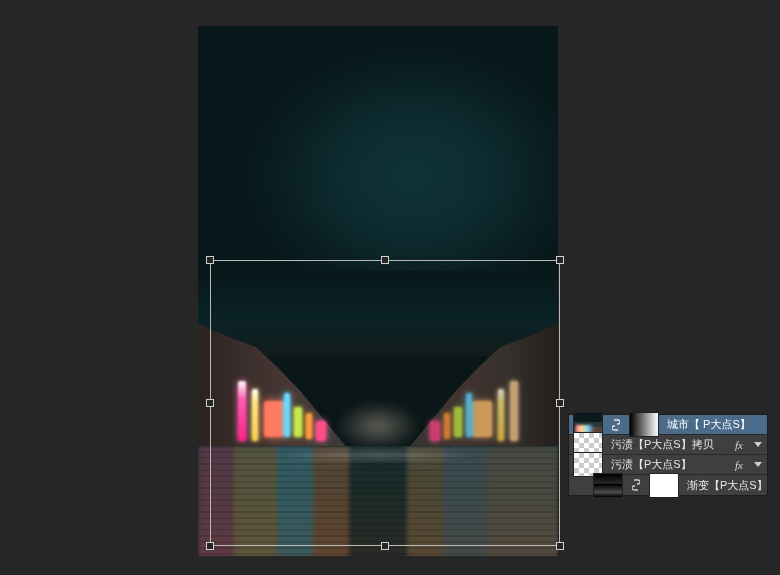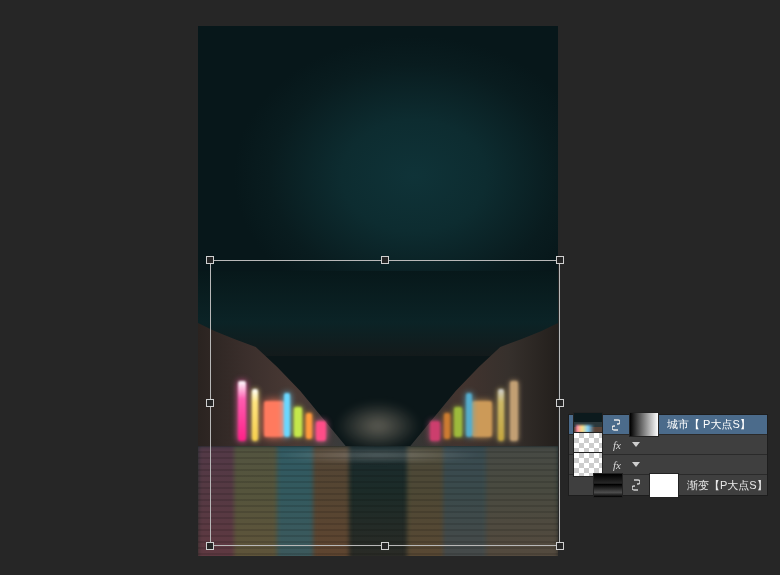--- a/index.html
+++ b/index.html
@@ -269,30 +269,32 @@
       <svg width="8" height="12" viewBox="0 0 8 12">
           <path d="M2 1h4a2 2 0 0 1 0 4H5M6 11H2a2 2 0 0 1 0-4h1" fill="none" stroke="#e8e8e8" stroke-width="1.3"></path>
         </svg>
     </div>
     <div class="thumb gradient"></div>
     <div class="layer-name">城市【 P大点S】</div>
   </div>
 
   <div class="layer-row">
     <div class="thumb checker"></div>
+    <div class="layer-name">污渍【P大点S】拷贝</div>
     <div class="fx-badge">fx</div>
     <div class="arrow">
       <svg width="8" height="6" viewBox="0 0 8 6">
           <path d="M0 0l4 5 4-5z" fill="#cfcfcf"></path>
         </svg>
     </div>
   </div>
 
   <div class="layer-row">
     <div class="thumb checker"></div>
+    <div class="layer-name">污渍【P大点S】</div>
     <div class="fx-badge">fx</div>
     <div class="arrow">
       <svg width="8" height="6" viewBox="0 0 8 6">
           <path d="M0 0l4 5 4-5z" fill="#cfcfcf"></path>
         </svg>
     </div>
   </div>
 
   <div class="layer-row">
     <div class="thumb grad-small"></div>

